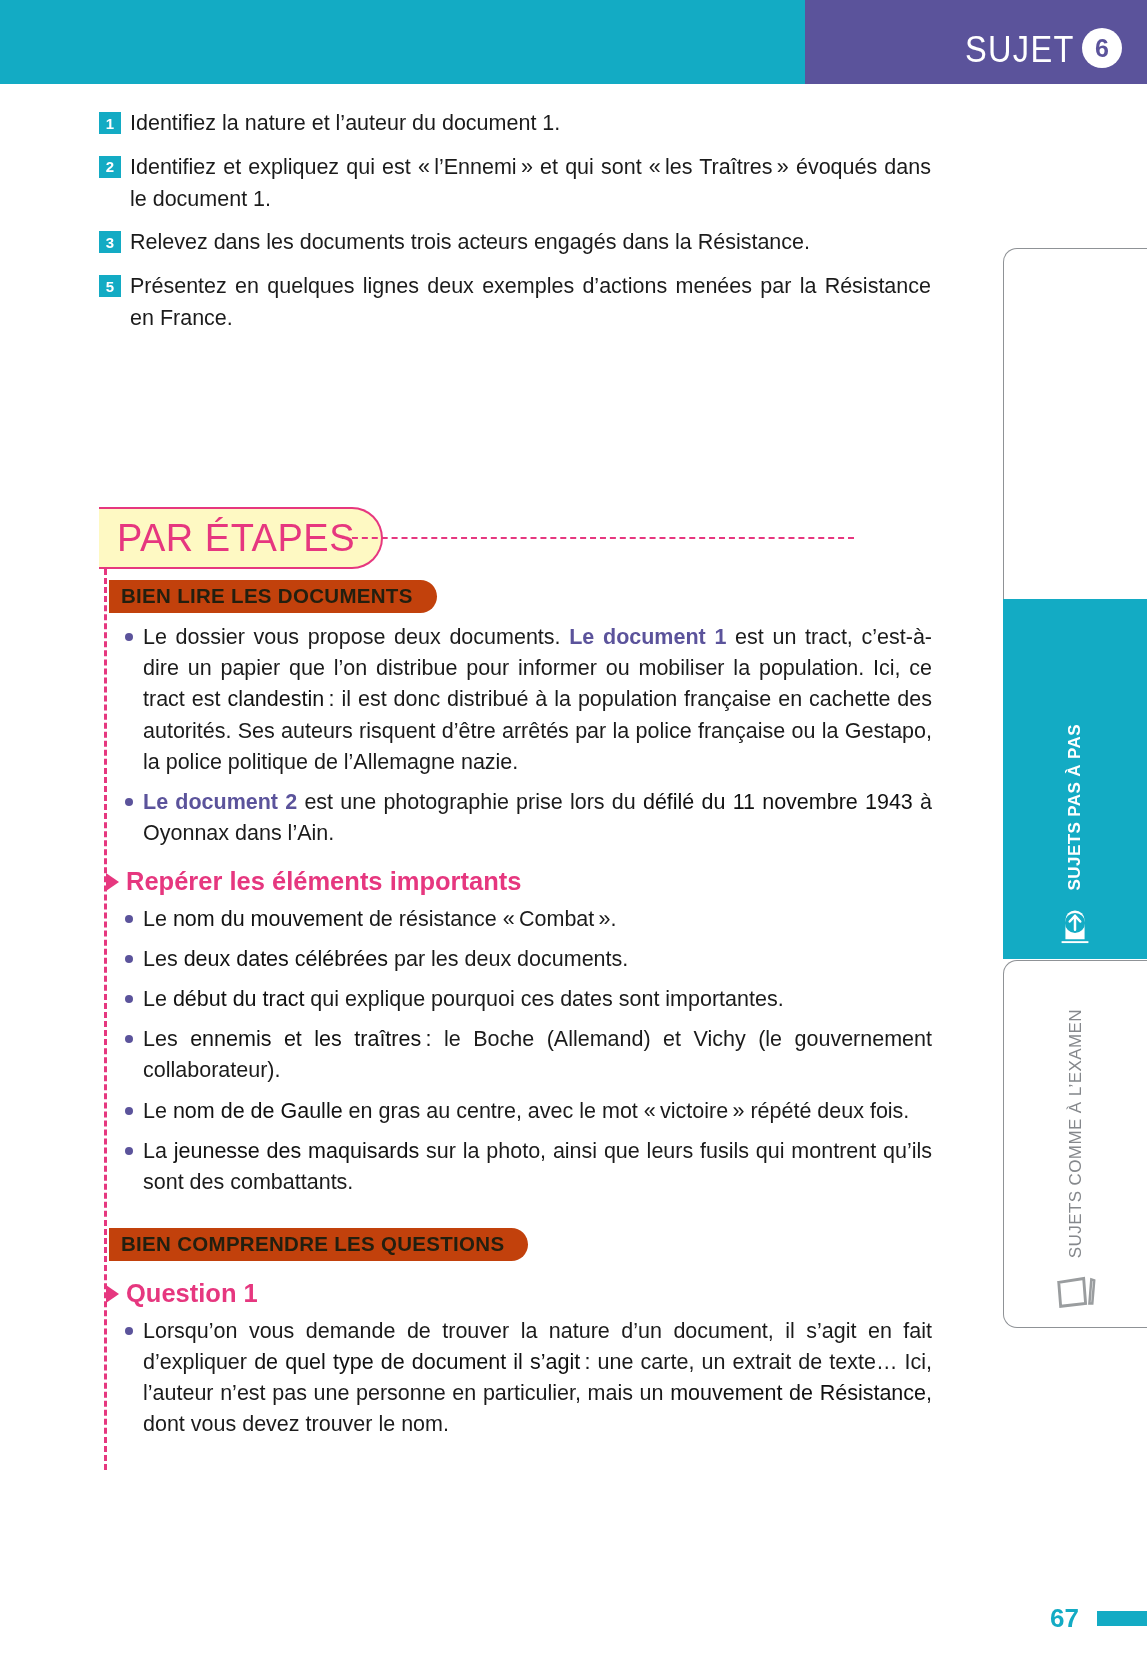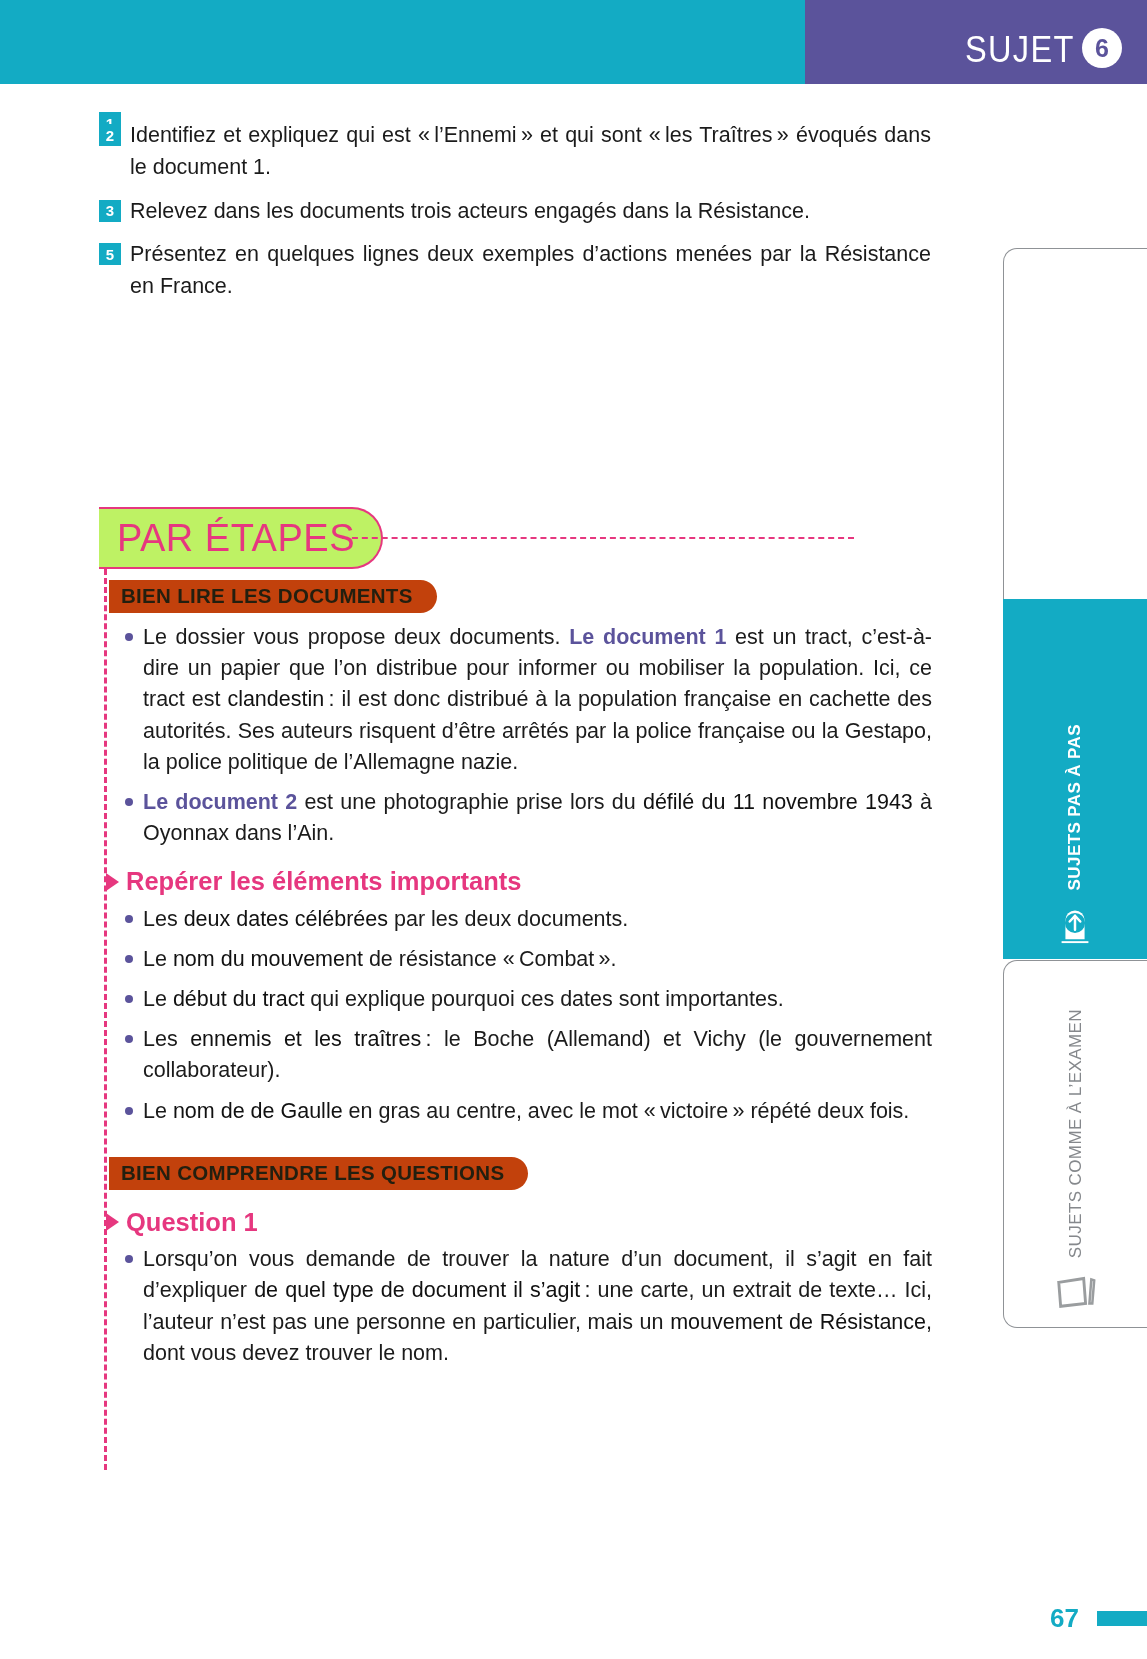--- a/index.html
+++ b/index.html
@@ -62,21 +62,21 @@
     position: absolute; top: 507px; left: 99px;
     width: 760px; height: 62px;
   }
   .par-etapes-pill {
     position: absolute; left: 0; top: 0;
     height: 62px; padding: 0 26px 0 18px;
     border: 2.5px solid #e6377f;
     border-left: none;
     border-radius: 0 34px 34px 0;
     display: flex; align-items: center;
-    background: #bef264;
+    background: #fef9c3;
   }
   .par-etapes-pill span {
     color: #e6377f; font-size: 38px; font-weight: 400;
     letter-spacing: 0.5px; line-height: 1;
     font-family: "Liberation Sans Narrow", "Liberation Sans", sans-serif;
   }
   .par-etapes-dash {
     position: absolute; left: 243px; top: 30px;
     width: 512px; height: 0;
     border-top: 2.5px dashed #e6377f;
@@ -194,20 +194,21 @@
 <div class="header">
   <div class="header-teal"></div>
   <div class="header-purple"></div>
   <div class="header-title">SUJET</div>
   <div class="header-badge">6</div>
 </div>
 
 <div class="questions">
   <div class="q-item">
     <span class="q-num">1</span>
+    <span>Identifiez la nature et l’auteur du document 1.</span>
   </div>
   <div class="q-item">
     <span class="q-num">2</span>
     <span>Identifiez et expliquez qui est « l’Ennemi » et qui sont « les Traîtres » évoqués dans le document 1.</span>
   </div>
   <div class="q-item">
     <span class="q-num">3</span>
     <span>Relevez dans les documents trois acteurs engagés dans la Résistance.</span>
   </div>
   <div class="q-item">
@@ -234,25 +235,26 @@
     <span>BIEN LIRE LES DOCUMENTS</span>
   </div>
 
   <div class="bullet-p">Le dossier vous propose deux documents. <span class="pv">Le document 1</span> est un tract, c’est-à-dire un papier que l’on distribue pour informer ou mobiliser la population. Ici, ce tract est <b>clandestin</b> : il est donc distribué à la population française en cachette des autorités. Ses auteurs risquent d’être arrêtés par la police française ou la Gestapo, la police politique de l’Allemagne nazie.</div>
   <div class="bullet-p"><span class="pv">Le document 2</span> est une photographie prise lors du <b>défilé du 11 novembre 1943</b> à Oyonnax dans l’Ain.</div>
 
   <div class="pink-head">
     <span class="pink-tri"></span>
     <span>Repérer les éléments importants</span>
   </div>
+  <div class="bullet-p">Le <b>nom du mouvement</b> de résistance « Combat ».</div>
   <div class="bullet-p">Les <b>deux dates célébrées</b> par les deux documents.</div>
-  <div class="bullet-p">Le <b>nom du mouvement</b> de résistance « Combat ».</div>
   <div class="bullet-p">Le <b>début du tract</b> qui explique pourquoi ces dates sont importantes.</div>
   <div class="bullet-p">Les <b>ennemis et les traîtres</b> : le Boche (Allemand) et Vichy (le gouvernement collaborateur).</div>
   <div class="bullet-p">Le <b>nom de de Gaulle</b> en gras au centre, avec le mot « victoire » répété deux fois.</div>
+  <div class="bullet-p">La <b>jeunesse des maquisards</b> sur la photo, ainsi que leurs fusils qui montrent qu’ils sont des combattants.</div>
 
   <div class="spacer-30"></div>
 
   <div class="yellow-badge">
     <span>BIEN COMPRENDRE LES QUESTIONS</span>
   </div>
 
   <div class="pink-head">
     <span class="pink-tri"></span>
     <span>Question 1</span>

